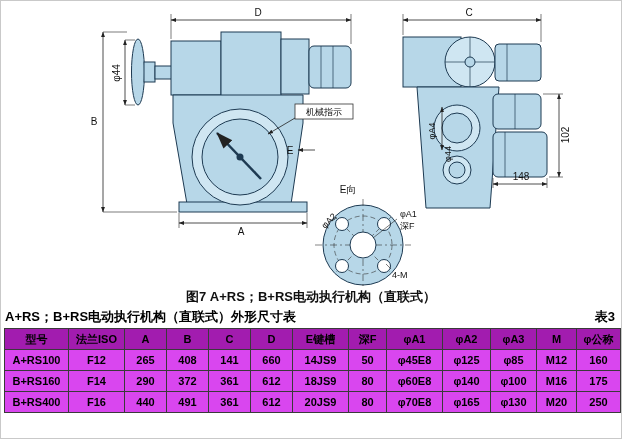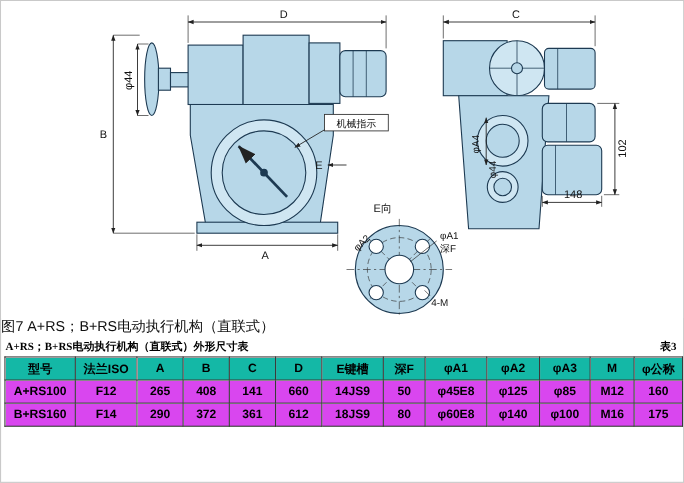--- a/index.html
+++ b/index.html
@@ -11,26 +11,26 @@
   .t  { font-size:10px; }
   .ts { font-size:9px; }
   .part   { fill:#b7d7e8; stroke:#1d3a52; stroke-width:1; }
   .light  { fill:#cfe6f2; }
   .white  { fill:#ffffff; }
   .detail { stroke:#1d3a52; stroke-width:0.7; fill:none; }
   .dim    { stroke:#222; stroke-width:0.8; fill:none; }
   .ext    { stroke:#222; stroke-width:0.6; fill:none; }
   .center { stroke:#333; stroke-width:0.6; fill:none; stroke-dasharray:7 3 2 3; }
   .dash   { stroke:#333; stroke-width:0.6; fill:none; stroke-dasharray:5 3; }
-  .caption { height:18px; line-height:16px; text-align:left; font-size:13px; font-weight:normal; color:#111; }
-  .title-row { display:flex; justify-content:space-between; align-items:flex-end; padding:1px 6px 2px 4px; font-size:10px; font-weight:bold; color:#000;font-family:Liberation Serif, serif; }
+  .caption { height:18px; line-height:16px; text-align:center; font-size:13px; font-weight:bold; color:#111; }
+  .title-row { display:flex; justify-content:space-between; align-items:flex-end; padding:1px 6px 2px 4px; font-size:13px; font-weight:bold; color:#000; }
   table.dims { border-collapse:collapse; table-layout:fixed; width:616px; margin:0 3px; }
   table.dims th, table.dims td { border:1px solid #3a3a3a; text-align:center; vertical-align:middle;
       font-size:11px; font-weight:bold; color:#000; height:21px; padding:0 1px; overflow:hidden; white-space:nowrap; }
-  table.dims thead th { background:#14b8a6; }
+  table.dims thead th { background:#a21caf; }
   table.dims tbody td { background:#d946ef; }
   col.c0{width:64px} col.c1{width:56px} col.c2{width:42px} col.c3{width:42px} col.c4{width:42px}
   col.c5{width:42px} col.c6{width:56px} col.c7{width:38px} col.c8{width:56px} col.c9{width:48px}
   col.c10{width:46px} col.c11{width:40px} col.c12{width:44px}
 </style>
 </head>
 <body>
 
 <div class="page">
 
@@ -253,16 +253,31 @@
           <td>361</td>
           <td>612</td>
           <td>18JS9</td>
           <td>80</td>
           <td>φ60E8</td>
           <td>φ140</td>
           <td>φ100</td>
           <td>M16</td>
           <td>175</td>
         </tr>
+        <tr>
+          <td>B+RS400</td>
+          <td>F16</td>
+          <td>440</td>
+          <td>491</td>
+          <td>361</td>
+          <td>612</td>
+          <td>20JS9</td>
+          <td>80</td>
+          <td>φ70E8</td>
+          <td>φ165</td>
+          <td>φ130</td>
+          <td>M20</td>
+          <td>250</td>
+        </tr>
       </tbody>
   </table>
 
 </div>
 
 </body></html>

